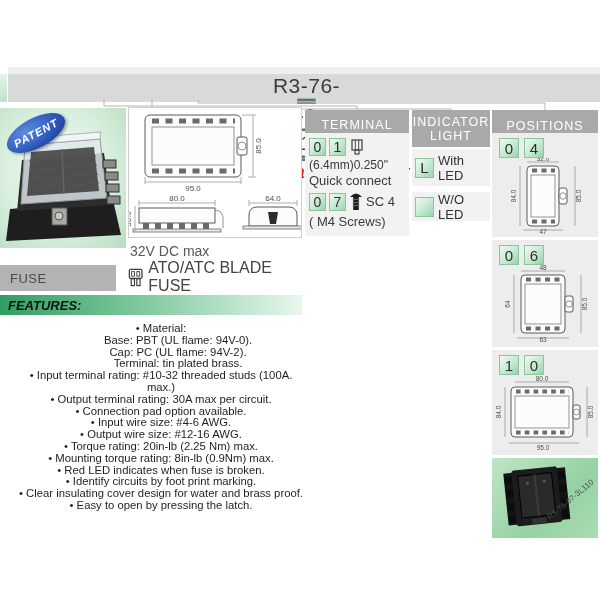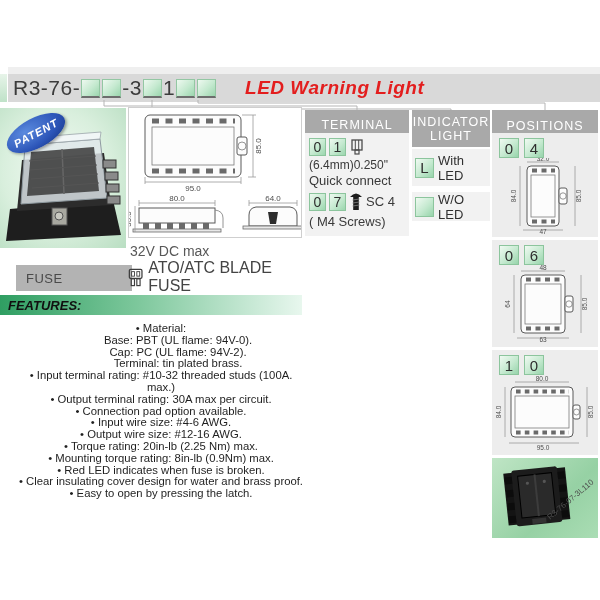--- a/index.html
+++ b/index.html
@@ -4,21 +4,21 @@
 <style>
   html,body{margin:0;padding:0;background:#fff;}
   .page{position:relative;width:600px;height:600px;background:#fff;overflow:hidden;
         font-family:"Liberation Sans",sans-serif;color:#333;}
   .abs{position:absolute;}
 
   
   .top-strip{left:8px;top:67px;width:592px;height:7px;background:#efefef;}
   .edge-chip{left:0;top:74px;width:7px;height:28px;background:linear-gradient(180deg,#e7f4e9,#bfe2c8);}
   .header-bar{left:8px;top:74px;width:592px;height:28px;background:#d9d9d9;
-              display:flex;align-items:center;padding-left:5px;box-sizing:border-box;}
+              display:flex;align-items:center;padding-left:5px;box-sizing:border-box;flex-direction:column;}
   .model-text{font-size:21px;color:#3c3c3c;letter-spacing:0.5px;}
   .code-box{width:19px;height:19px;margin:0 1px;border:1px solid #93c7a3;border-bottom:2px solid #6d6d6d;
             background:linear-gradient(135deg,#eef9f0 0%,#c4e9cf 55%,#9bd6ae 100%);
             display:inline-flex;align-items:center;justify-content:center;box-sizing:border-box;}
   .red-title{font-size:19px;font-weight:bold;font-style:italic;color:#e31e1e;margin-left:28px;letter-spacing:0.5px;}
   .connectors{left:0;top:100px;width:600px;height:14px;}
 
   
   .photo-left{left:0;top:108px;width:126px;height:140px;
               background:radial-gradient(ellipse at 45% 45%, #f2faf3 0%, #d9efdd 55%, #b9dec2 100%);}
@@ -32,21 +32,21 @@
   .drawing-panel{left:128px;top:107px;width:174px;height:131px;background:#fff;border:1px solid #cfcfcf;box-sizing:border-box;}
   .dim{font-size:8px;fill:#4d4d4d;}
   .dim-s{font-size:6.5px;fill:#4d4d4d;}
   .ln{stroke:#9a9a9a;stroke-width:0.8;fill:none;}
   .outline{stroke:#5a5a5a;stroke-width:1;fill:#fcfcfc;}
   .outline2{stroke:#7a7a7a;stroke-width:0.8;fill:none;}
 
   .voltage{left:130px;top:243px;font-size:14px;color:#585858;}
 
   
-  .fuse-bar{left:16px;top:265px;width:116px;height:26px;background:#b3b3b3;
+  .fuse-bar{left:0;top:265px;width:116px;height:26px;background:#b3b3b3;
             display:flex;align-items:center;padding-left:10px;box-sizing:border-box;}
   .fuse-bar span{font-size:13px;color:#4a4a4a;letter-spacing:0.5px;}
   .fuse-value{left:128px;top:262px;width:174px;height:30px;display:flex;align-items:center;gap:5px;}
   .fuse-value span{font-size:16px;color:#444;}
 
   
   .features-bar{left:0;top:295px;width:302px;height:20px;
                 background:linear-gradient(90deg,#2f9e62 0%,#7cc79b 45%,#e8f7ee 100%);
                 display:flex;align-items:center;padding-left:8px;box-sizing:border-box;}
   .features-bar span{font-size:13px;font-weight:bold;font-style:italic;color:#101010;}
@@ -198,20 +198,21 @@
     <li class="sub">Cap: PC (UL flame: 94V-2).</li>
     <li class="sub">Terminal: tin plated brass.</li>
     <li>• Input terminal rating: #10-32 threaded studs (100A. max.)</li>
     <li>• Output terminal rating: 30A max per circuit.</li>
     <li>• Connection pad option available.</li>
     <li>• Input wire size: #4-6 AWG.</li>
     <li>• Output wire size: #12-16 AWG.</li>
     <li>• Torque rating: 20in-lb (2.25 Nm) max.</li>
     <li>• Mounting torque rating: 8in-lb (0.9Nm) max.</li>
     <li>• Red LED indicates when fuse is broken.</li>
+    <li>• Identify circuits by foot print marking.</li>
     <li>• Clear insulating cover design for water and brass proof.</li>
     <li>• Easy to open by pressing the latch.</li>
   </ul>
 
   <div class="abs col-header term-header">
     <span>TERMINAL</span>
   </div>
   <div class="abs panel term-body">
     <div class="code-row">
       <span class="code-sm">0</span>

